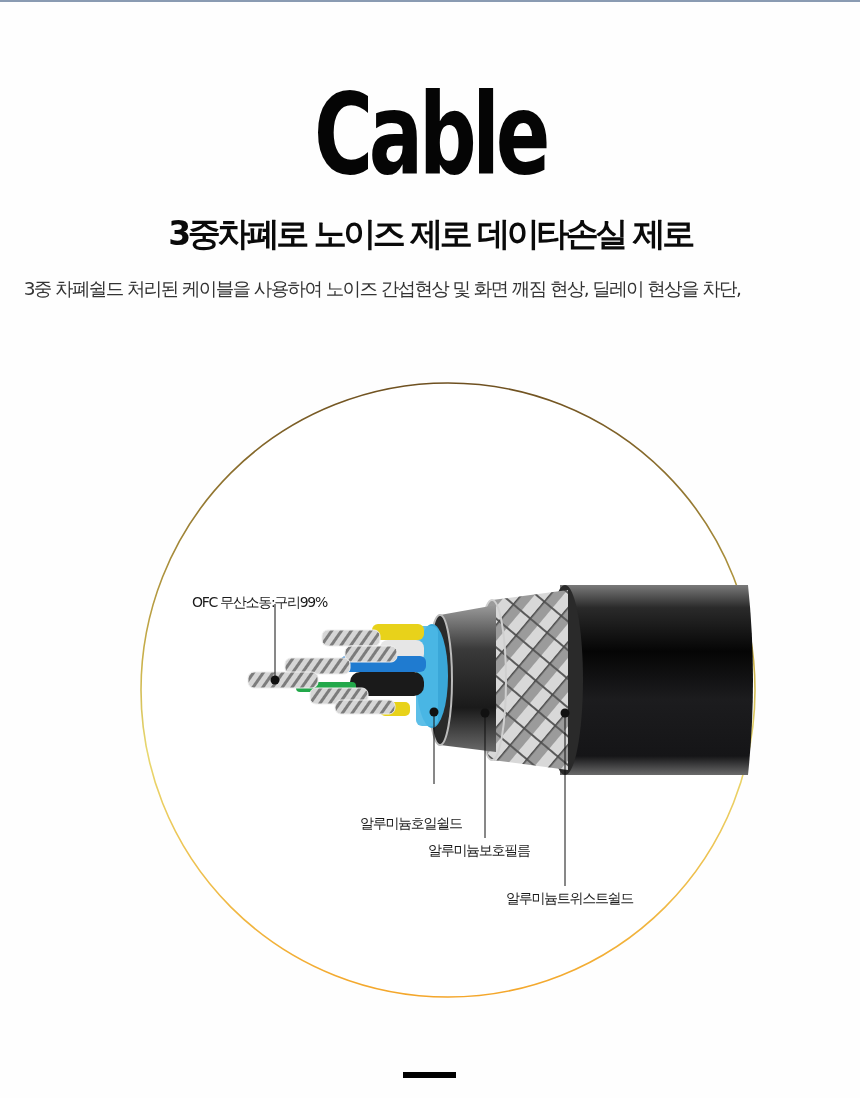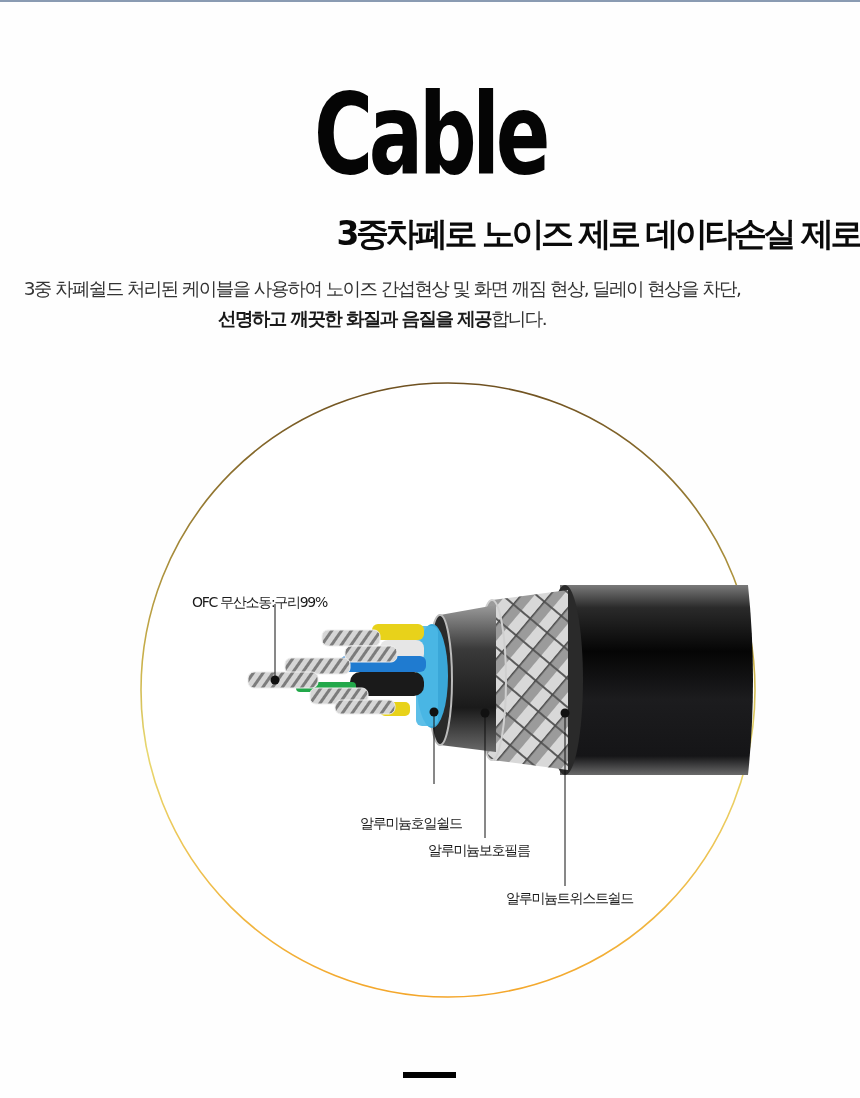--- a/index.html
+++ b/index.html
@@ -10,21 +10,21 @@
 
   .hero-title {
     position: absolute; left: 0; top: 78px; width: 860px; text-align: center;
     font-family: "DejaVu Sans", sans-serif; font-weight: bold;
     font-size: 112px; line-height: 112px; letter-spacing: -6px;
     transform: scaleX(0.72); transform-origin: 50% 50%;
     color: #050505;
   }
 
   .subtitle {
-    position: absolute; left: 0; top: 212px; width: 860px; text-align: right;
+    position: absolute; left: 0; top: 212px; width: 860px; text-align: center;
     font-family: "DejaVu Sans", sans-serif; font-weight: bold;
     font-size: 33px; line-height: 44px; letter-spacing: -3.5px; color: #0a0a0a;
   }
 
   .desc {
     position: absolute; left: 0; top: 274px; width: 764px; text-align: center;
     font-family: "DejaVu Sans", sans-serif;
     font-size: 18.5px; line-height: 30px; letter-spacing: -1.6px; color: #333;
   }
   .desc .line { display: block; white-space: nowrap; }
@@ -44,21 +44,20 @@
 <body>
 
 <div class="top-bar"></div>
 
 <div class="hero-title">Cable</div>
 
 <div class="subtitle">3중차폐로 노이즈 제로 데이타손실 제로</div>
 
 <div class="desc">
   <span class="line">3중 차폐쉴드 처리된 케이블을 사용하여 노이즈 간섭현상 및 화면 깨짐 현상, 딜레이 현상을 차단,</span>
-  <span class="line"><b>선명하고 깨끗한 화질과 음질을 제공</b><span>합니다.</span></span>
 </div>
 
 <div class="figure">
   <svg width="860" height="680" viewBox="0 360 860 680">
     <defs>
       <linearGradient id="ring" x1="0" y1="0" x2="0" y2="1">
         <stop offset="0" stop-color="#6e5020"></stop>
         <stop offset="0.45" stop-color="#c9b04a"></stop>
         <stop offset="0.6" stop-color="#e8d870"></stop>
         <stop offset="1" stop-color="#f4a62a"></stop>

